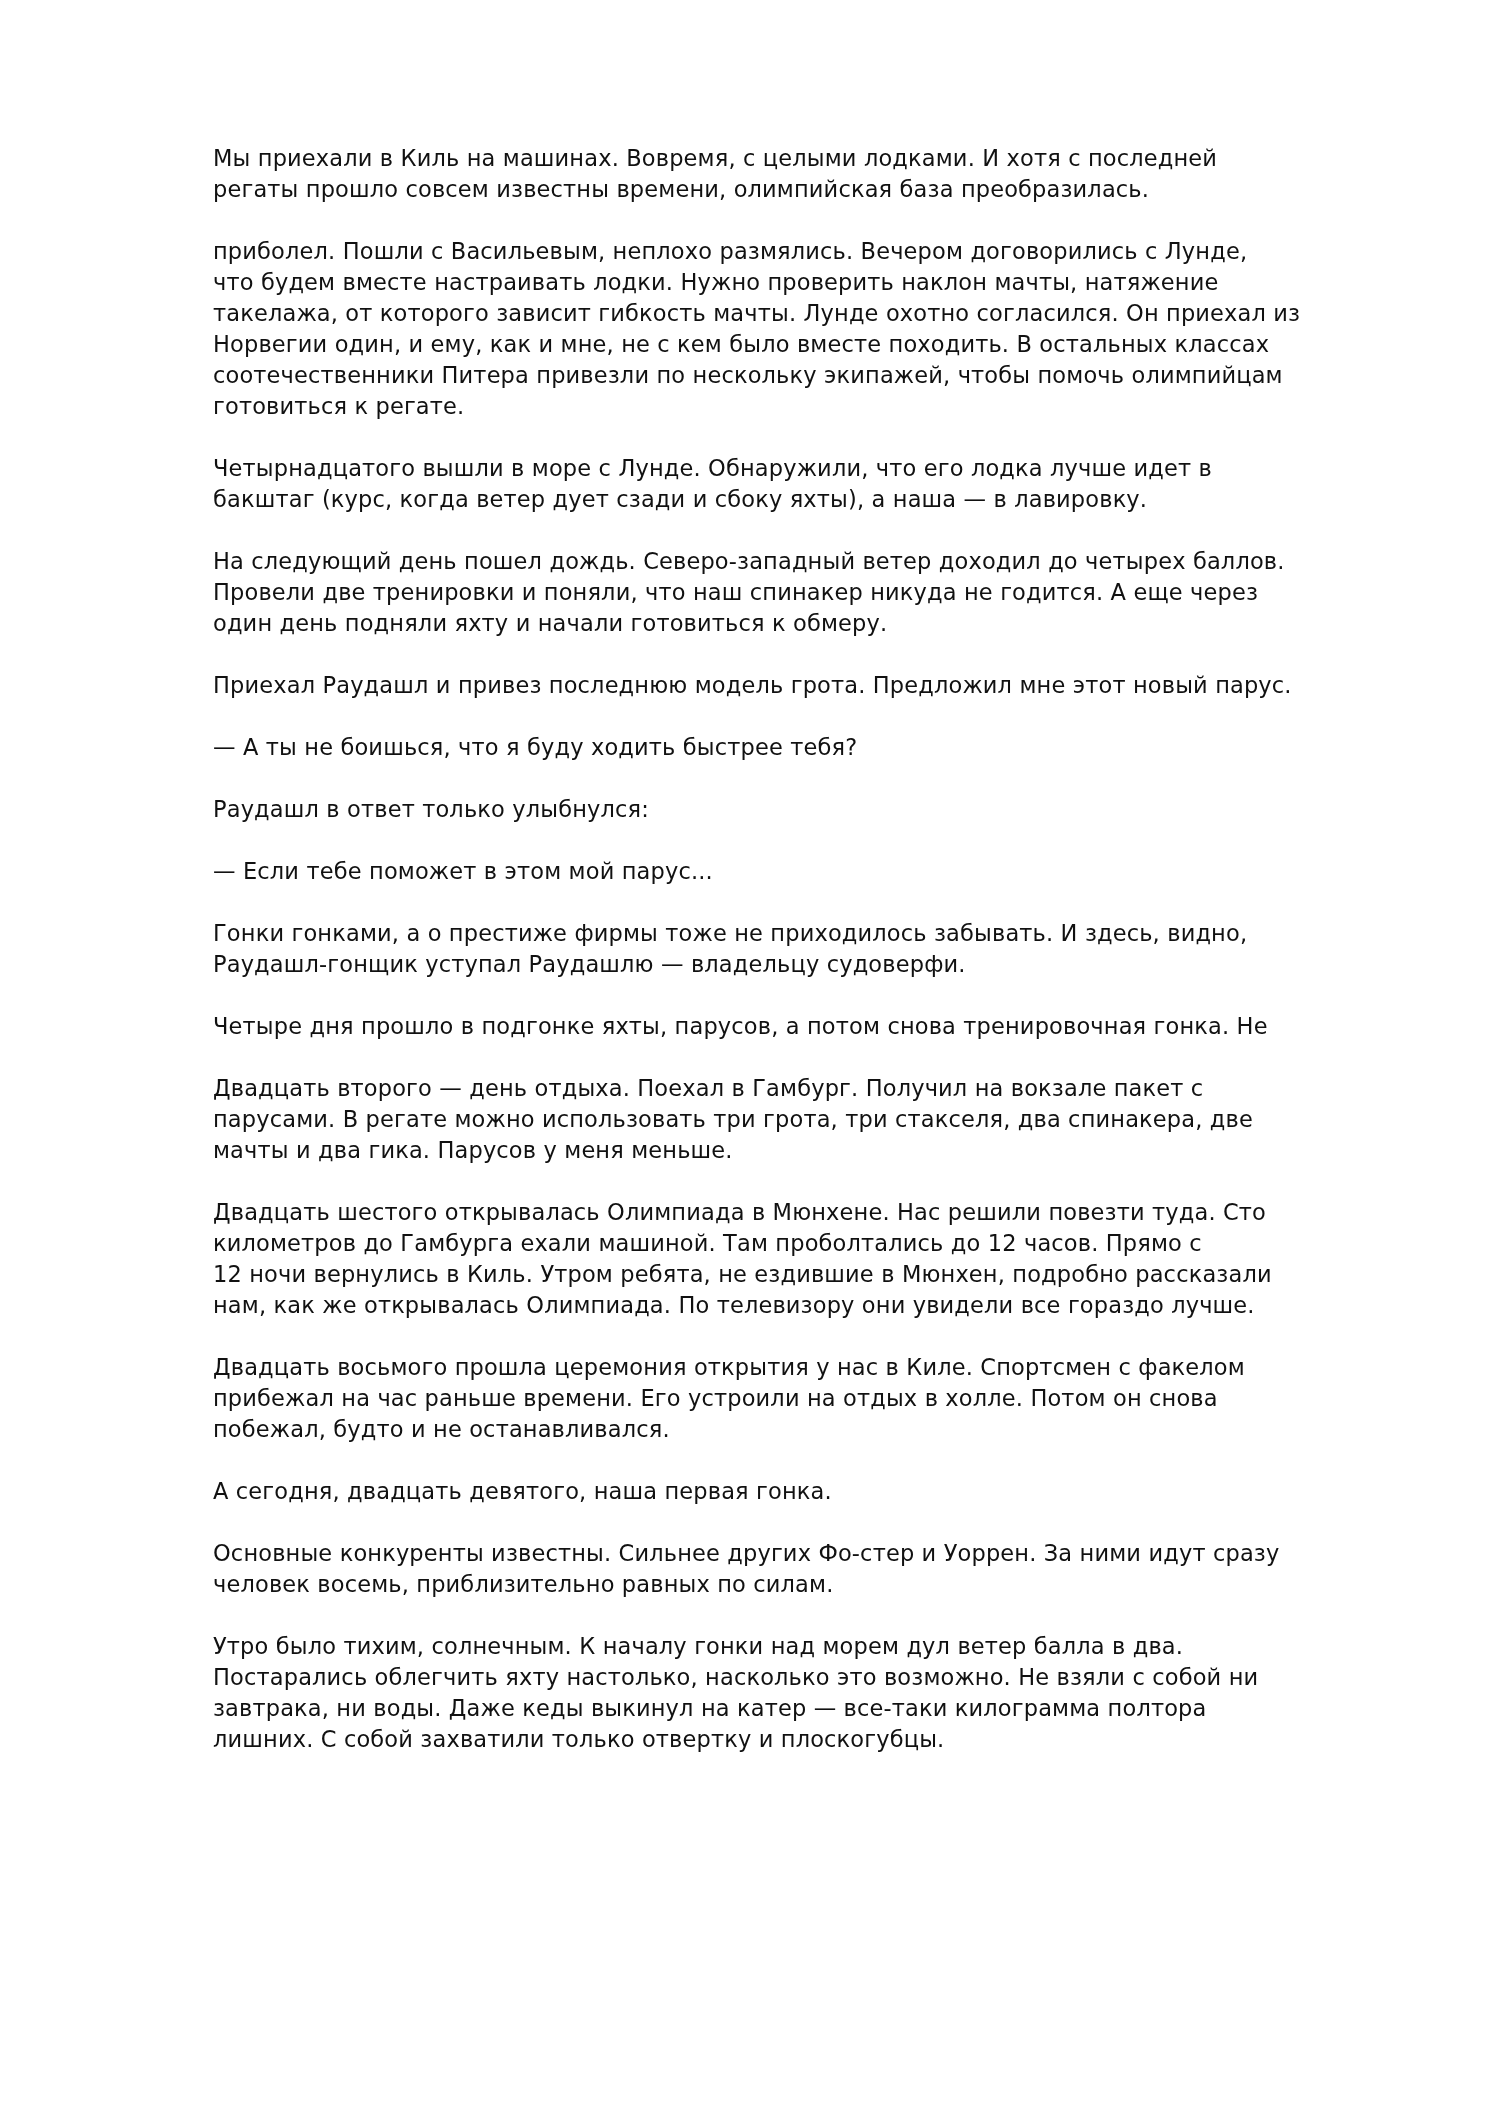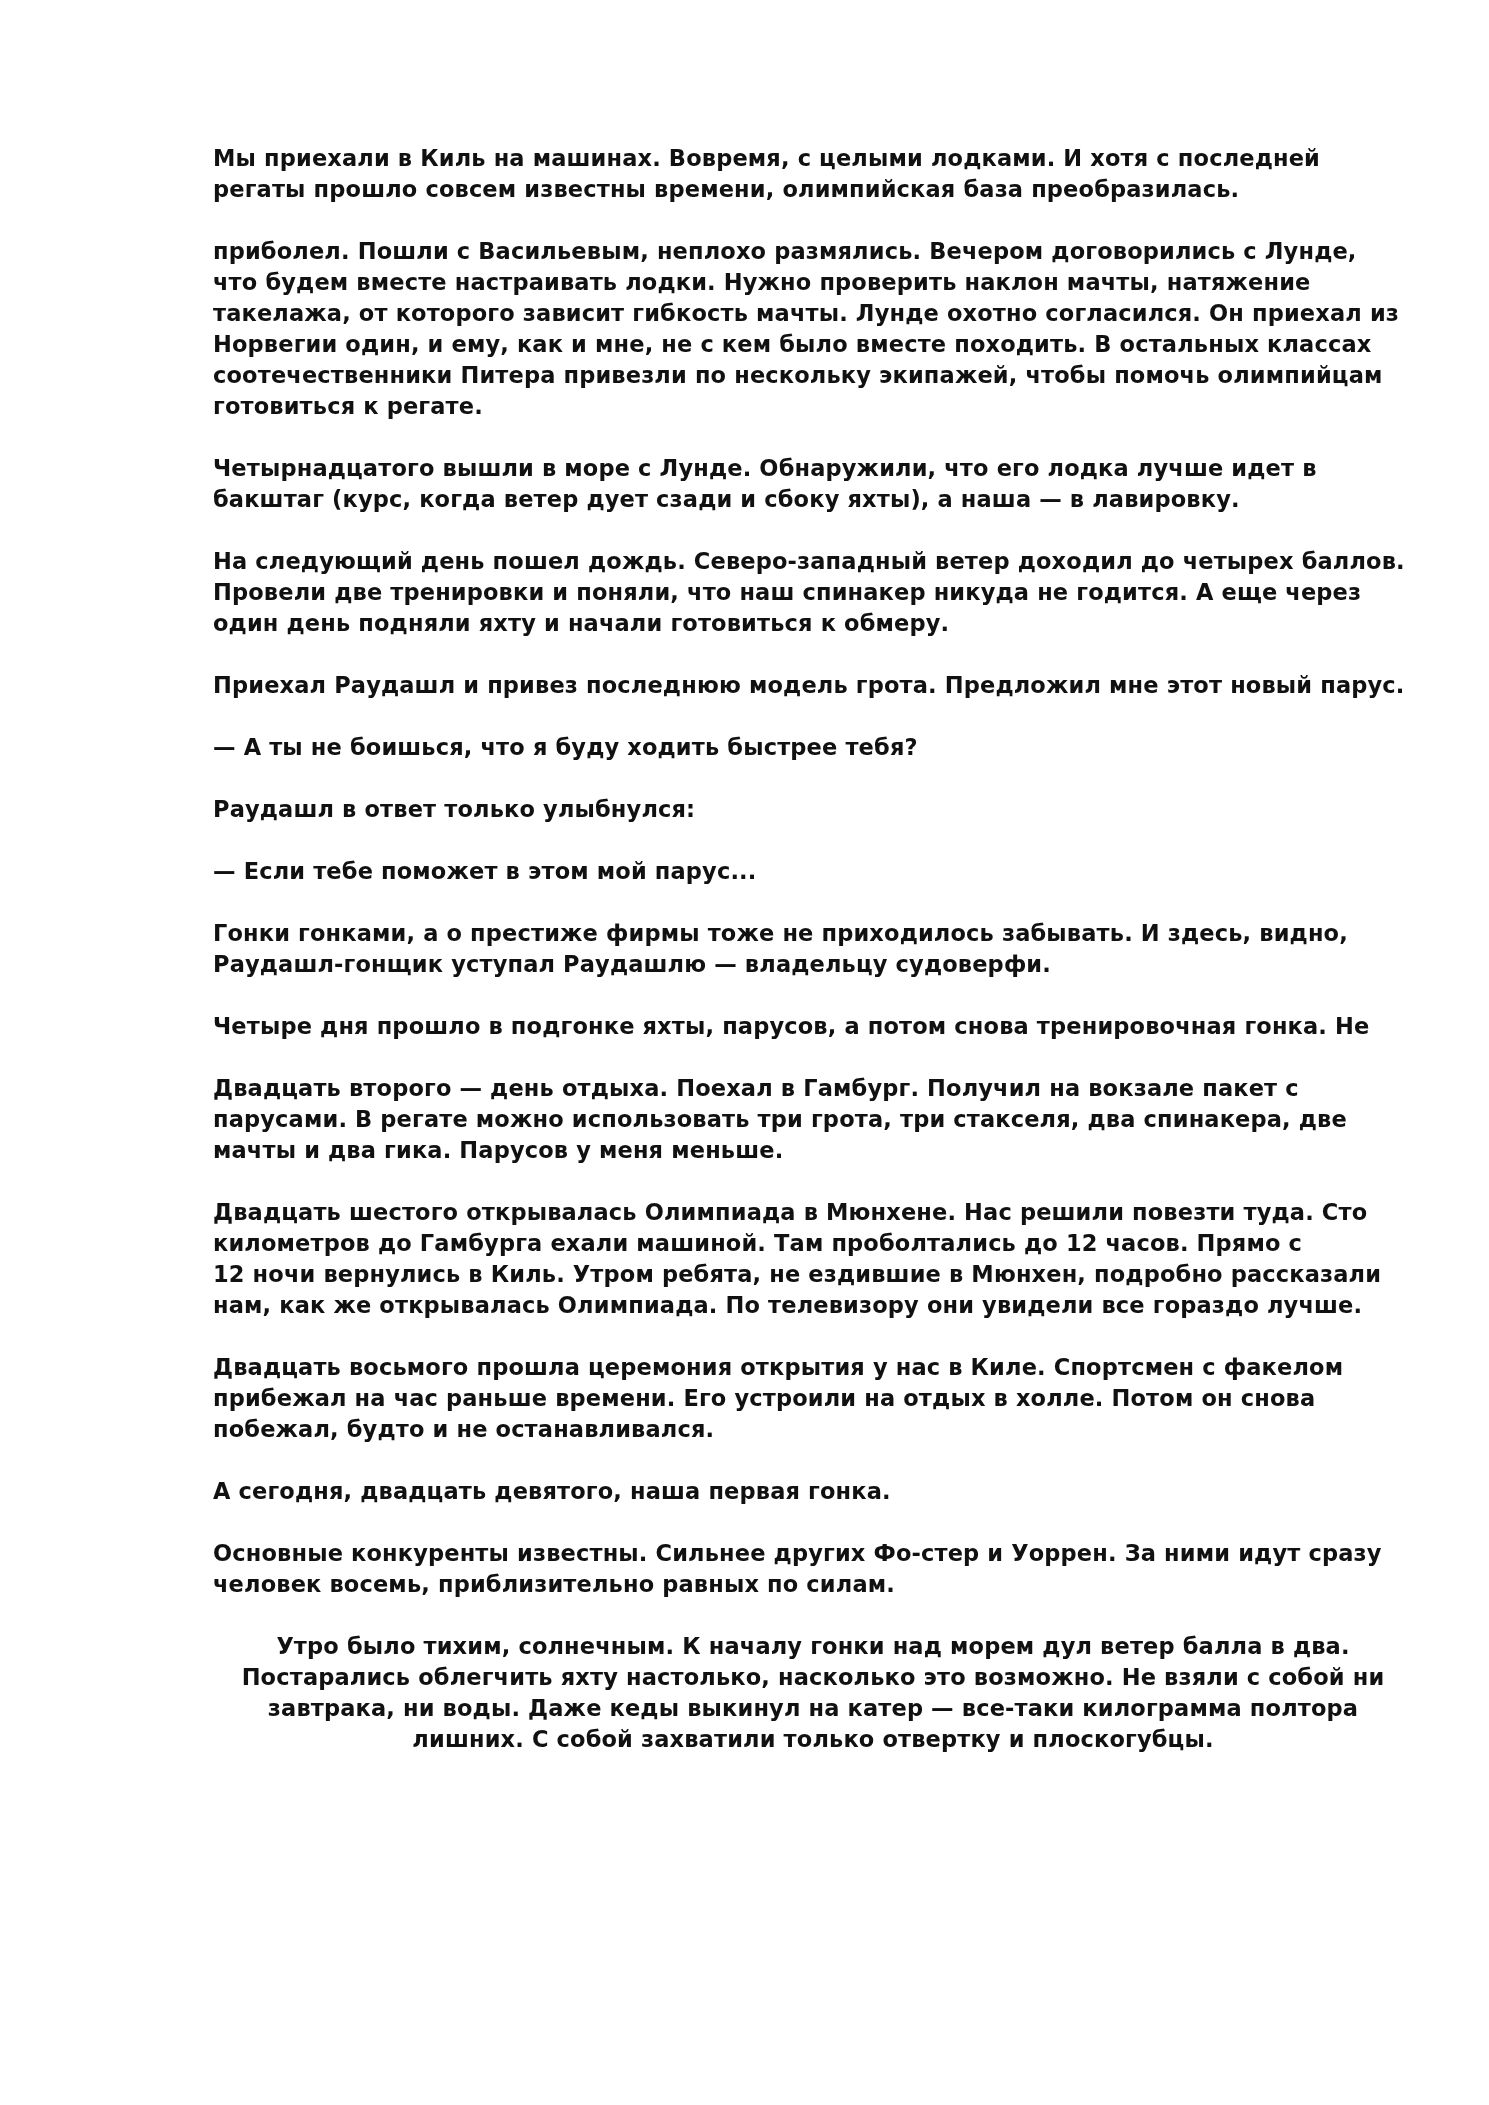--- a/index.html
+++ b/index.html
@@ -23,26 +23,24 @@
       font-size: 22.5px;
       line-height: 31px;
       letter-spacing: 0.15px;
     }
     .para {
       margin: 0 0 31px 0;
       white-space: nowrap;
     }
     .para:last-child {
       margin-bottom: 0;
-      text-align: center;
     }
     .line {
       display: block;
       height: 31px;
-      font-weight: bold;
     }
   </style>
 </head>
 <body>
 
 <div class="page">
 
   <p class="para">
     <span class="line">Мы приехали в Киль на машинах. Вовремя, с целыми лодками. И хотя с последней</span>
     <span class="line">регаты прошло совсем известны времени, олимпийская база преобразилась.</span>

